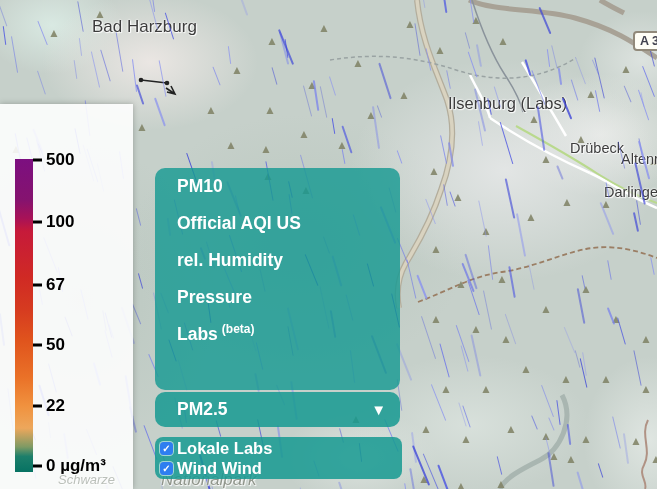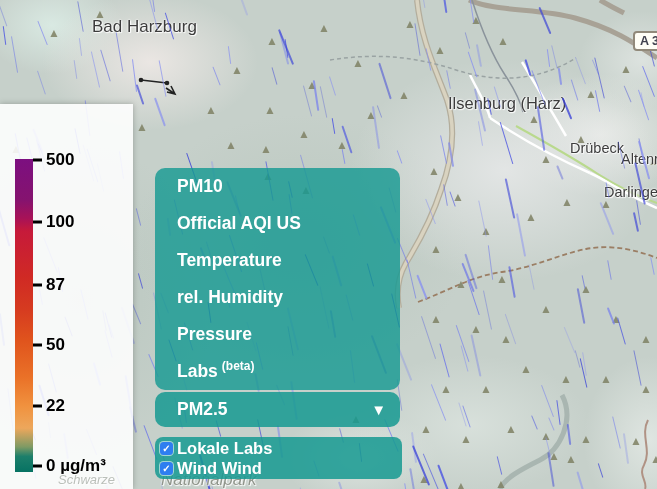--- a/index.html
+++ b/index.html
@@ -184,21 +184,21 @@
     <span class="tri" style="left: 418px; top: 473px;">▲</span>
     <span class="tri" style="left: 350px; top: 413px;">▲</span>
     <span class="tri" style="left: 650px; top: 453px;">▲</span>
     <span class="tri" style="left: 48px; top: 27px;">▲</span>
     <span class="tri" style="left: 10px; top: 143px;">▲</span>
     <span class="tri" style="left: 94px; top: 8px;">▲</span>
     <span class="tri" style="left: 630px; top: 435px;">▲</span>
   </div>
 <div id="label-layer">
     <div class="place-label" style="left: 92px; top: 17px; font-size: 17px; color: rgb(60, 60, 60); z-index: 3;">Bad Harzburg</div>
-    <div class="place-label" style="left: 448px; top: 94px; font-size: 16.5px; color: rgb(60, 60, 60); z-index: 3;">Ilsenburg (Harz)</div>
+    <div class="place-label" style="left: 448px; top: 94px; font-size: 16.5px; color: rgb(60, 60, 60); z-index: 3;">Ilsenburg (Labs)</div>
     <div class="place-label" style="left: 570px; top: 140px; font-size: 14.5px; color: rgb(60, 60, 60); z-index: 3;">Drübeck</div>
     <div class="place-label" style="left: 621px; top: 151px; font-size: 14.5px; color: rgb(60, 60, 60); z-index: 3;">Altenro</div>
     <div class="place-label" style="left: 604px; top: 184px; font-size: 14.5px; color: rgb(60, 60, 60); z-index: 3;">Darlingero</div>
     <div class="place-label" style="left: 161px; top: 470px; font-size: 17px; color: rgb(144, 150, 140); z-index: 6; font-style: italic;">Nationalpark</div>
     <div class="place-label" style="left: 58px; top: 472px; font-size: 13px; color: rgba(120, 130, 118, 0.5); z-index: 11; font-style: italic;">Schwarze</div>
   </div>
 <div class="road-badge">A 36</div>
 <div id="wind-layer">
     <div class="streak" style="left: 336.113px; top: 254.973px; width: 2px; height: 32.4598px; background: rgb(124, 133, 236); opacity: 0.595912; transform: rotate(-16.4425deg);"></div>
     <div class="streak" style="left: 348.542px; top: 293.868px; width: 1px; height: 27.4104px; background: rgb(124, 133, 236); opacity: 0.530987; transform: rotate(-14.6807deg);"></div>
@@ -442,41 +442,38 @@
   </div>
 
 <div class="legend-panel">
   <div class="legend-bar"></div>
   <div id="legend-ticks">
       <div class="legend-tick" style="top: 56px;"></div>
       <div class="legend-label" style="top: 56px;">500</div>
       <div class="legend-tick" style="top: 118px;"></div>
       <div class="legend-label" style="top: 118px;">100</div>
       <div class="legend-tick" style="top: 181px;"></div>
-      <div class="legend-label" style="top: 181px;">87</div>
+      <div class="legend-label" style="top: 181px;">67</div>
       <div class="legend-tick" style="top: 241px;"></div>
       <div class="legend-label" style="top: 241px;">50</div>
       <div class="legend-tick" style="top: 302px;"></div>
       <div class="legend-label" style="top: 302px;">22</div>
       <div class="legend-tick" style="top: 362px;"></div>
       <div class="legend-label" style="top: 362px; text-align: center;">0 µg/m³</div>
     </div>
 </div>
 
 <div class="layer-menu">
     <div class="menu-item">
       <span>PM10</span>
     </div>
     <div class="menu-item">
       <span>Official AQI US</span>
     </div>
     <div class="menu-item">
-      <span>Temperature</span>
-    </div>
-    <div class="menu-item">
       <span>rel. Humidity</span>
     </div>
     <div class="menu-item">
       <span>Pressure</span>
     </div>
     <div class="menu-item">
       <span>Labs</span>
       <span class="sup">(beta)</span>
     </div>
   </div>

